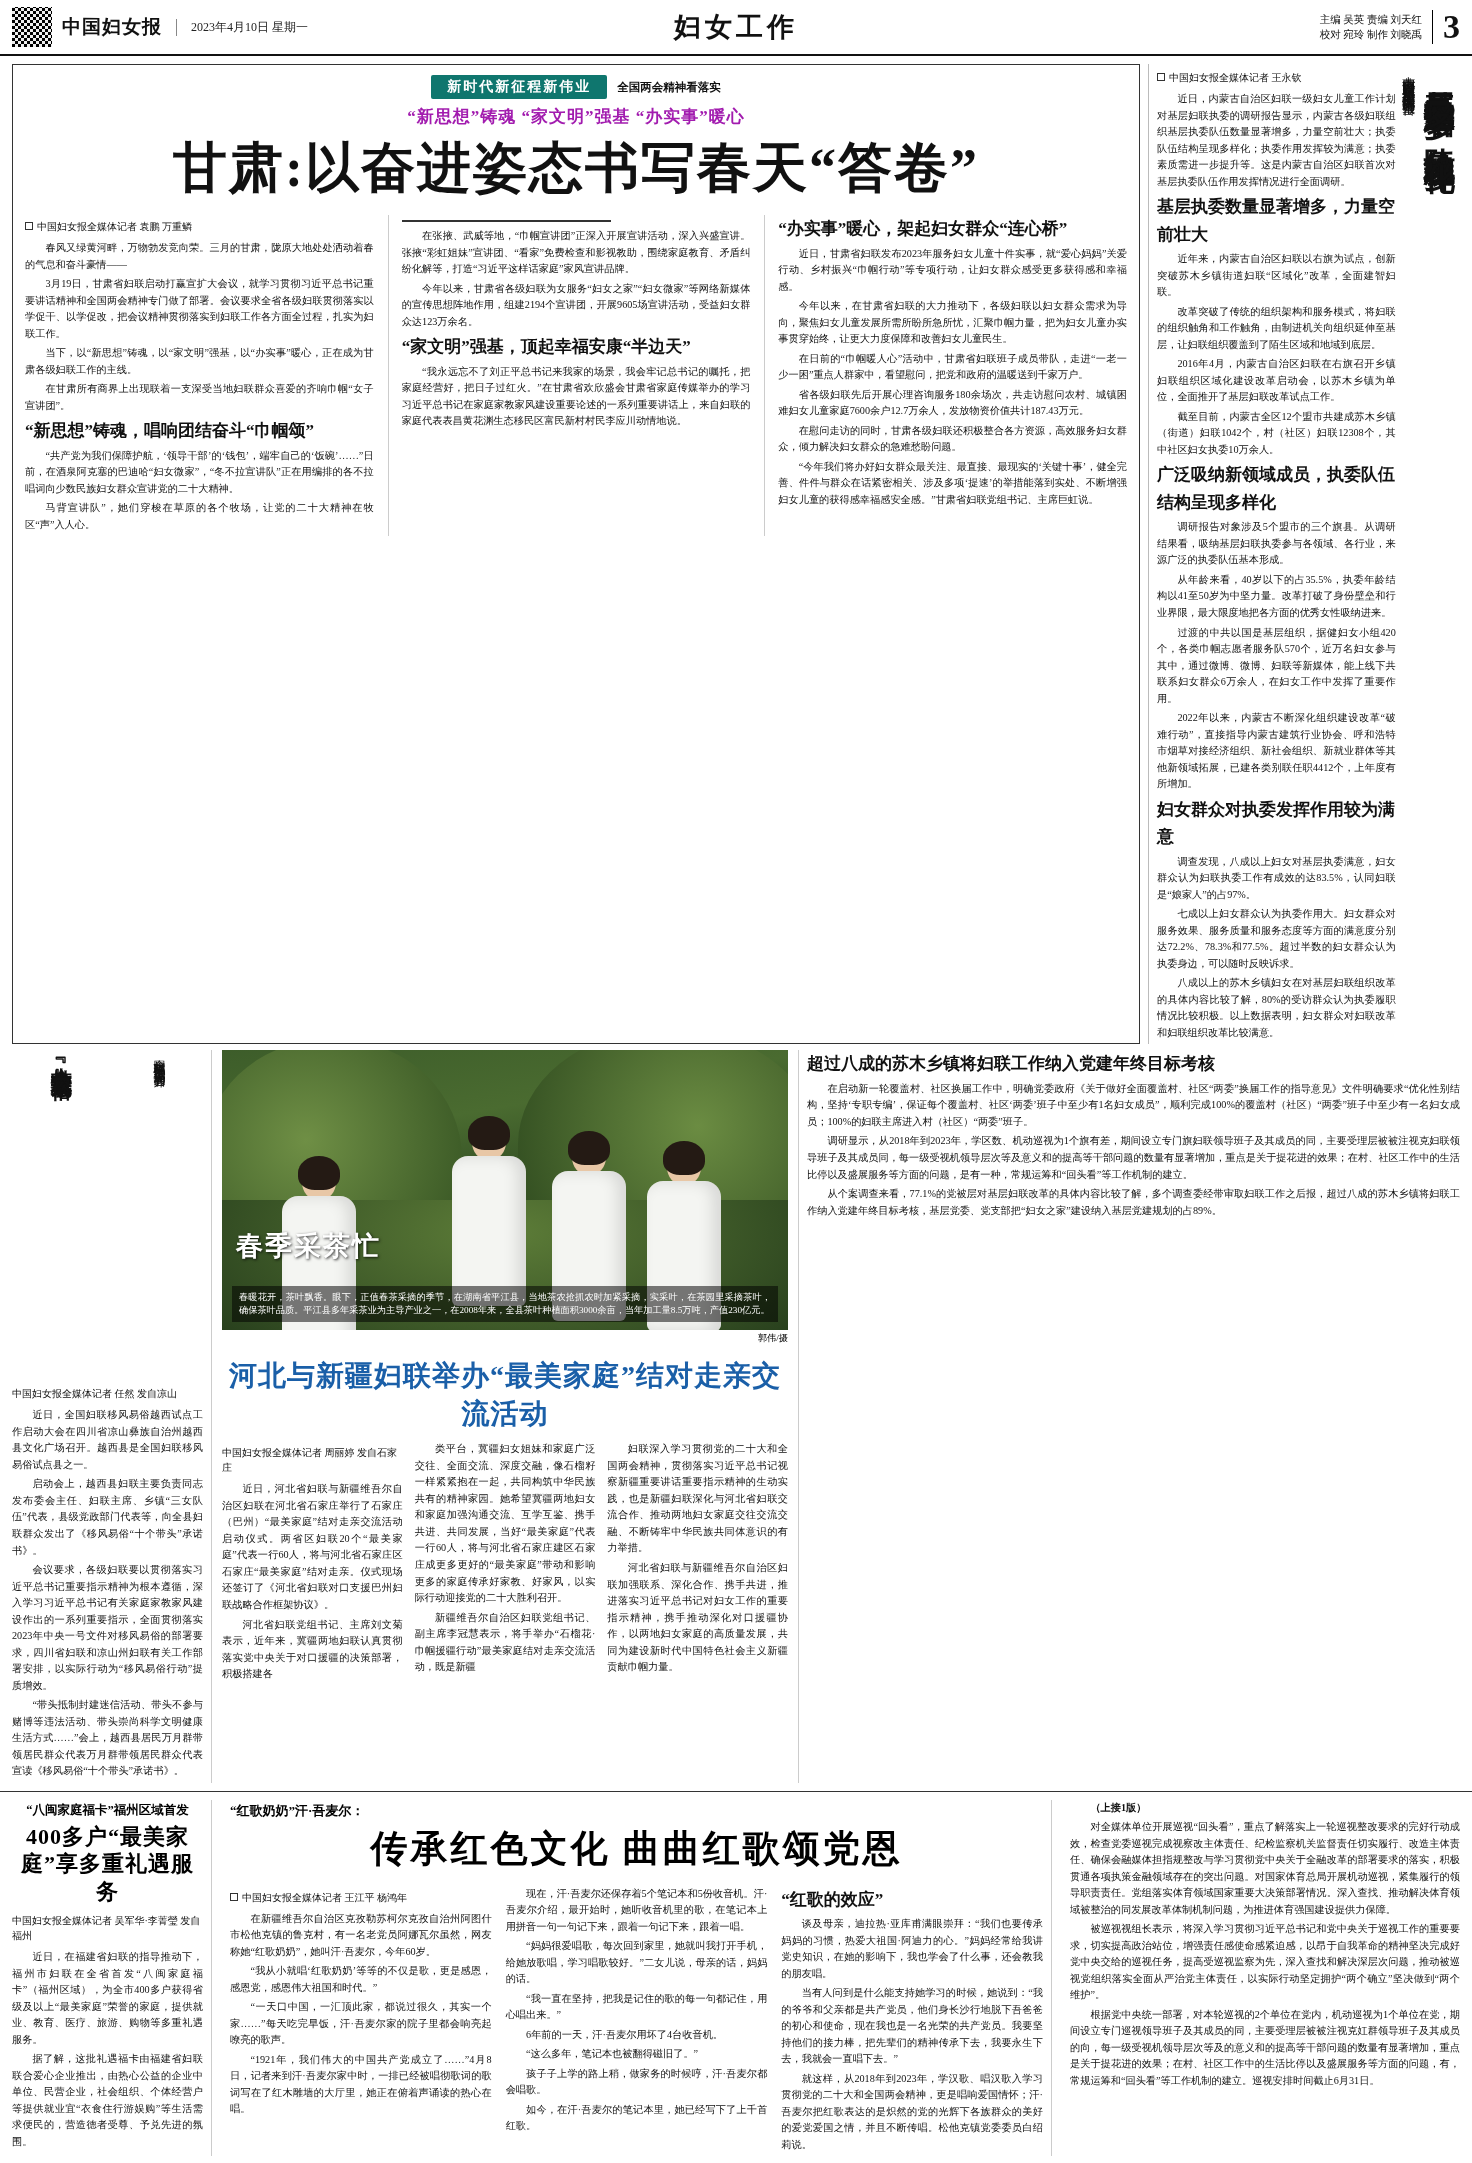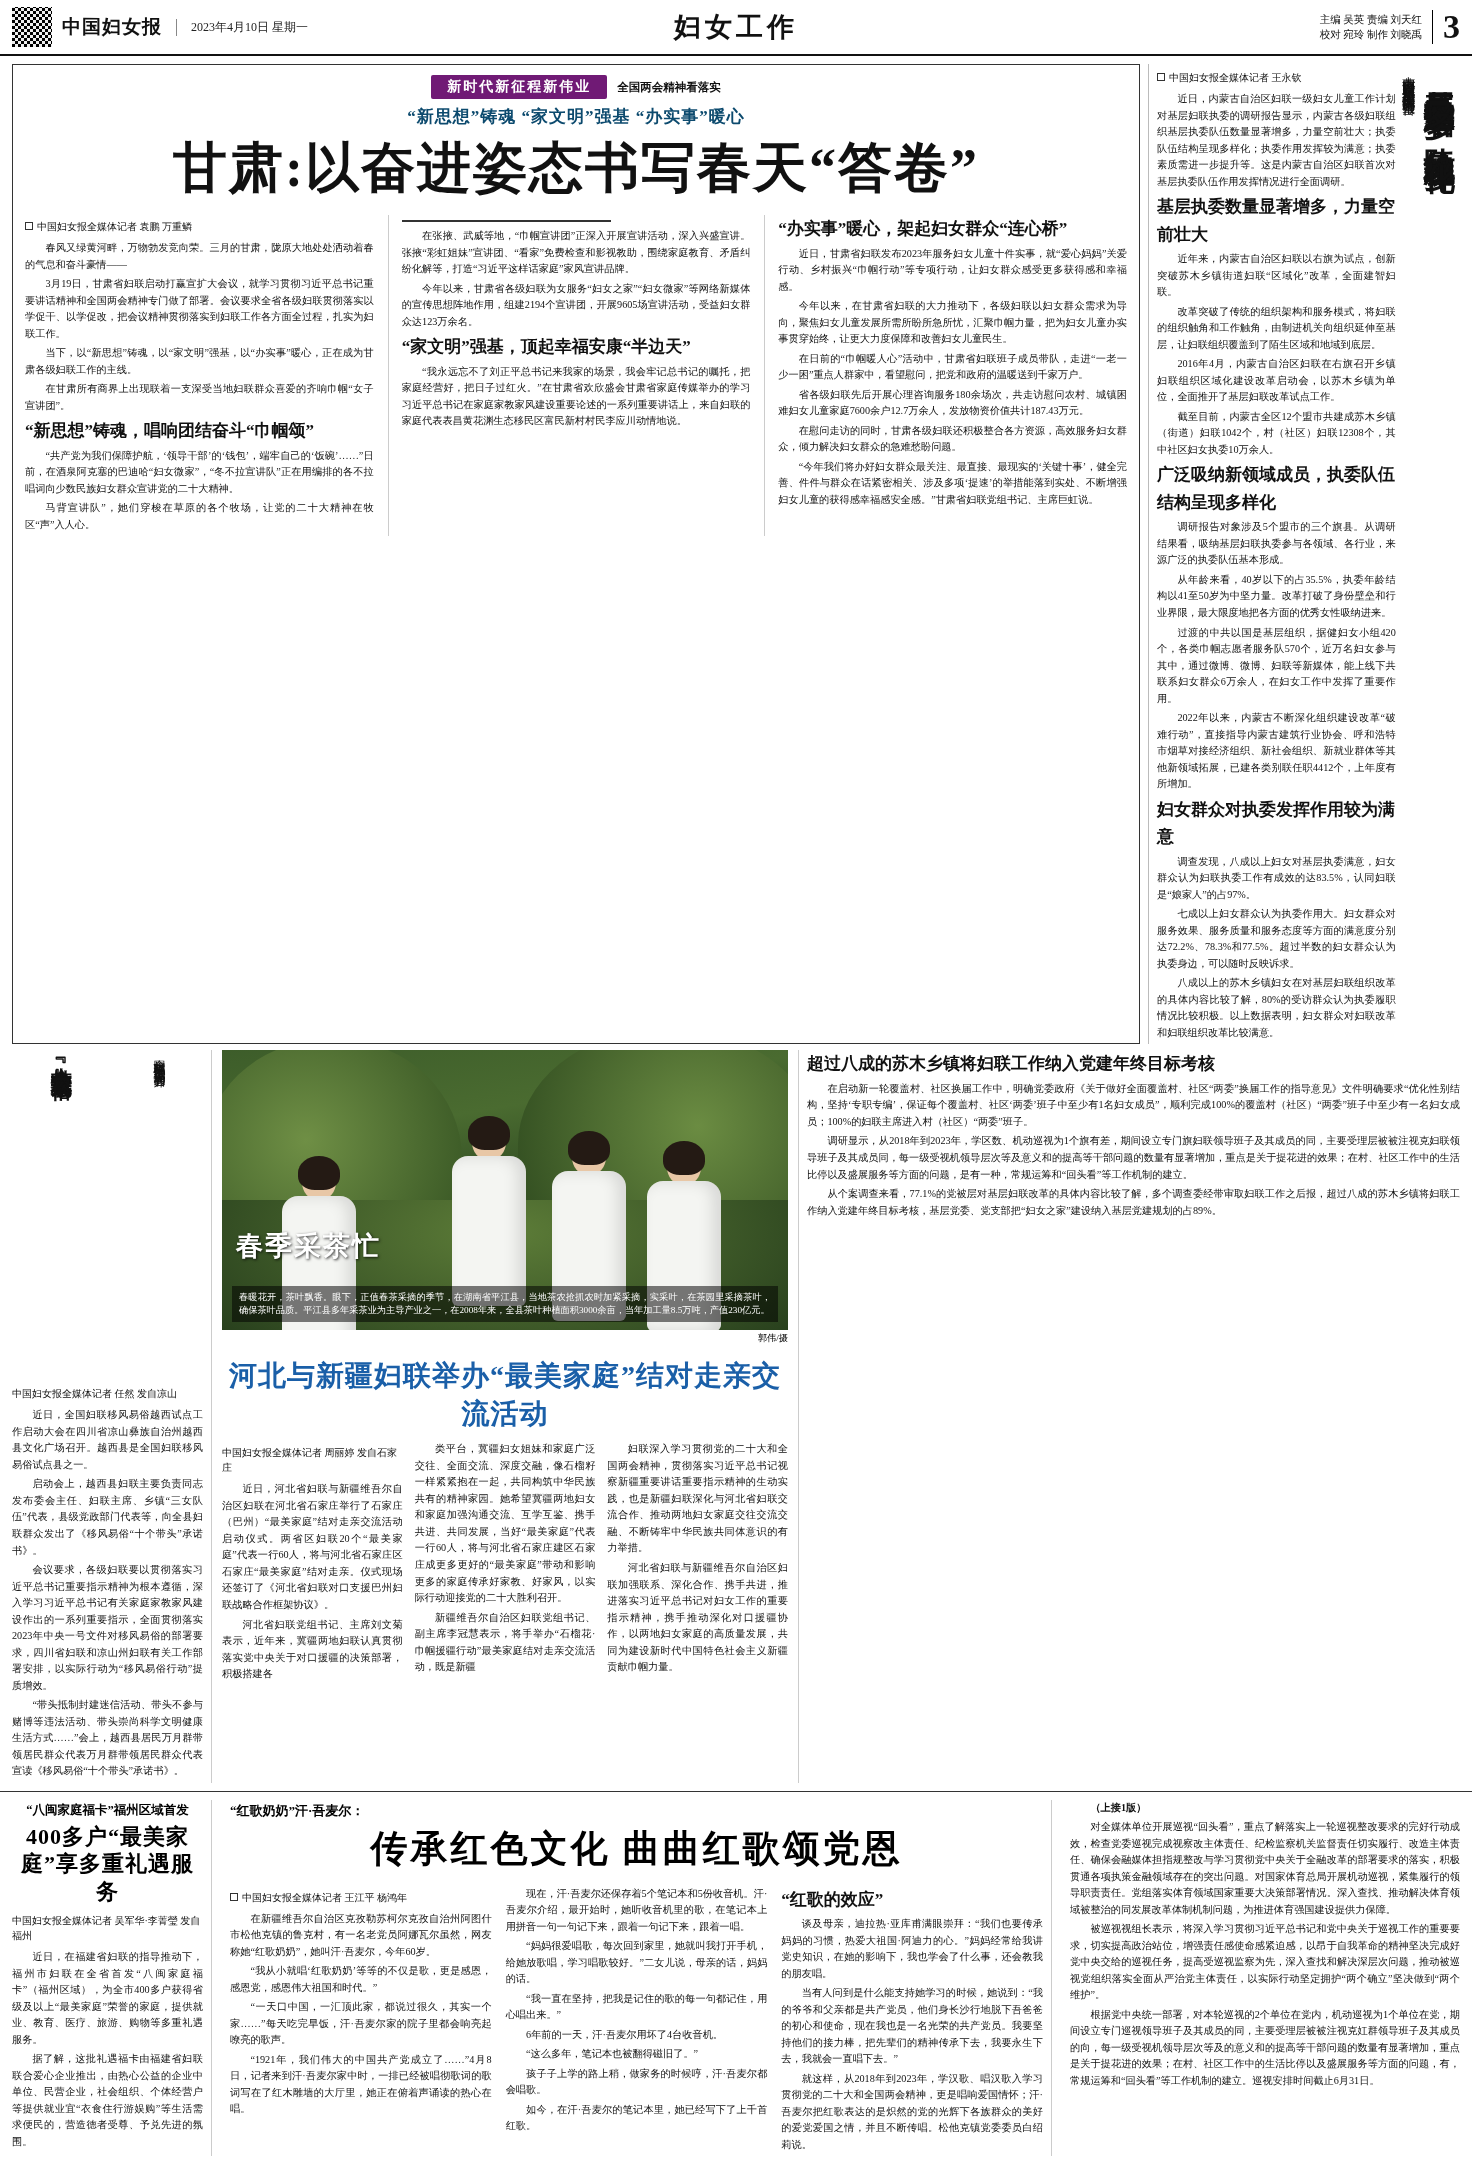--- a/index.html
+++ b/index.html
@@ -95,32 +95,32 @@
     flex: 1;
     padding: 2px 4px 0 8px;
     border-left: 1px solid #bbb;
   }
 
   .banner-row {
     display: flex; align-items: center; justify-content: center; gap: 10px;
     margin: 2px 0 6px 0;
   }
   .banner-pill {
-    background: #701a75;
+    background: #0f766e;
     color: #fff;
     font-size: 14px;
     font-weight: bold;
     letter-spacing: 2px;
     padding: 3px 16px;
     border-radius: 2px;
   }
   .banner-side { font-size: 11.5px; color: #111; font-weight: bold; }
 
   .kicker {
-    text-align: center; font-size: 17px; font-weight: bold; color: #0c4a6e;
+    text-align: center; font-size: 17px; font-weight: bold; color: #a21caf;
     letter-spacing: 1px; margin: 4px 0 2px 0;
   }
   .headline-main {
     text-align: center;
     font-size: 54px;
     font-weight: bold;
     letter-spacing: 2px;
     color: #111;
     margin: 4px 0 10px 0;
     font-family: "Liberation Serif", serif;

